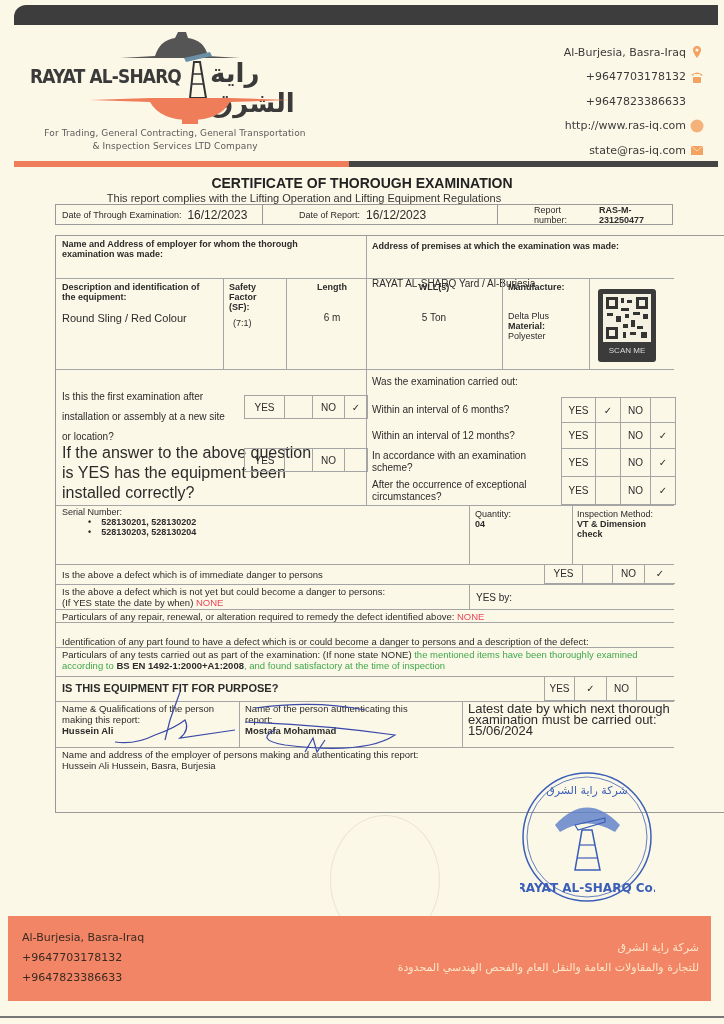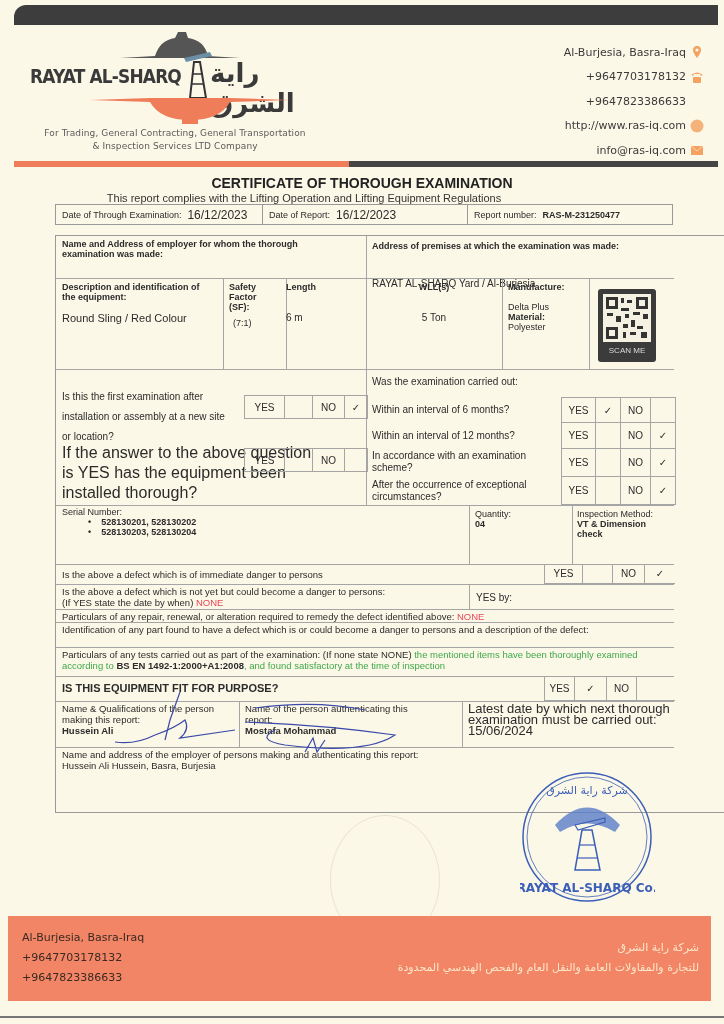--- a/index.html
+++ b/index.html
@@ -19,21 +19,21 @@
   .contact .row { height: 24.5px; display: flex; justify-content: flex-end; align-items: center; gap: 4px; }
   .contact .ico { width: 14px; height: 14px; display: inline-block; }
 
   .divider { position: absolute; top: 161px; left: 14px; height: 6px; }
   .divider.orange { width: 335px; background: #f07d5a; }
   .divider.dark { left: 349px; width: 369px; background: #454545; }
 
   .cert-title { position: absolute; left: 0; width: 724px; top: 175px; text-align: center; font-weight: bold; font-size: 14px; color: #222; }
   .cert-sub { position: absolute; left: 0; width: 608px; top: 192px; text-align: center; font-size: 11px; color: #333; }
 
-  .hdr-row { position: absolute; left: 55px; top: 204px; width: 618px; height: 21px; border: 1px solid #999; display: flex; font-size: 9px; }
+  .hdr-row { position: absolute; left: 55px; top: 204px; width: 618px; height: 21px; border: 1px solid #999; display: flex; font-size: 9px; gap: 30px; }
   .hdr-row .cell { border-right: 1px solid #999; display: flex; align-items: center; padding-left: 6px; gap: 6px; }
   .hdr-row .cell:last-child { border-right: none; }
   .hdr-row .big { font-size: 12px; }
 
   .form { position: absolute; left: 55px; top: 235px; width: 708px; border: 1px solid #999; font-size: 9px; }
   .abs { position: absolute; }
   .b { font-weight: bold; }
   .line-h { position: absolute; height: 1px; background: #a5a5a5; }
   .line-v { position: absolute; width: 1px; background: #a5a5a5; }
 
@@ -99,21 +99,21 @@
   <div class="row" style="padding-right:18px">
     <span>+9647823386633</span>
   </div>
   <div class="row">
     <span>http://www.ras-iq.com</span>
     <svg class="ico" viewBox="0 0 14 14">
         <circle cx="7" cy="7" r="6.5" fill="#f4b27a"></circle>
       </svg>
   </div>
   <div class="row">
-    <span>info@ras-iq.com</span>
+    <span>state@ras-iq.com</span>
     <svg class="ico" viewBox="0 0 14 14">
         <rect x="1" y="3" width="12" height="9" fill="#f4a261"></rect>
         <path d="M1 3 L7 8 L13 3" fill="none" stroke="#fcd9b5" stroke-width="1"></path>
       </svg>
   </div>
 </div>
 
 <div class="divider orange"></div>
 <div class="divider dark"></div>
 
@@ -154,32 +154,32 @@
     <div style="font-size:11px;margin-top:10px">Round Sling / Red Colour</div>
   </div>
   <div class="line-v" style="left:167px;top:42px;height:91px"></div>
   <div class="abs" style="left:173px;top:46px">
     <div class="b">Safety</div>
     <div class="b">Factor</div>
     <div class="b">(SF):</div>
     <div style="margin-top:6px;margin-left:4px">(7:1)</div>
   </div>
   <div class="line-v" style="left:230px;top:42px;height:91px"></div>
-  <div class="abs" style="left:230px;top:46px;width:80px;">
+  <div class="abs" style="left:236px;top:46px;width:80px;text-align:center">
     <div class="b">Length</div>
     <div style="margin-top:20px;font-size:10px">6 m</div>
   </div>
   <div class="abs" style="left:310px;top:46px;width:136px;text-align:center">
     <div class="b">WLL(s)</div>
     <div style="margin-top:20px;font-size:10px">5 Ton</div>
   </div>
   <div class="line-v" style="left:446px;top:42px;height:91px"></div>
   <div class="abs" style="left:452px;top:46px">
     <div class="b">Manufacture:</div>
-    <div style="margin-top:10px">Delta Plus</div>
+    <div style="margin-top:19px">Delta Plus</div>
     <div class="b">Material:</div>
     <div>Polyester</div>
   </div>
   <div class="line-v" style="left:533px;top:42px;height:91px"></div>
   <div class="abs" style="left:542px;top:53px;width:58px;height:73px;background:#3b3b3b;border-radius:3px">
     <svg class="abs" style="left:5px;top:5px" width="48" height="48" viewBox="0 0 48 48">
       <rect width="48" height="48" fill="#f5f1e2"></rect>
       <rect x="3" y="3" width="12" height="12" fill="#333"></rect>
         <rect x="6" y="6" width="6" height="6" fill="#f5f1e2"></rect>
       <rect x="33" y="3" width="12" height="12" fill="#333"></rect>
@@ -212,21 +212,21 @@
   </div>
   <div class="yn" style="left:188px;top:159px;width:124px">
     <div style="width:40px">YES</div>
     <div style="width:28px"></div>
     <div style="width:32px">NO</div>
     <div style="flex:1">✓</div>
   </div>
   <div class="abs" style="left:6px;top:207px;font-size:16px;line-height:20px">
     <div>If the answer to the above question</div>
     <div>is YES has the equipment been</div>
-    <div>installed thorough?</div>
+    <div>installed correctly?</div>
   </div>
   <div class="yn" style="left:188px;top:212px;width:124px">
     <div style="width:40px">YES</div>
     <div style="width:28px"></div>
     <div style="width:32px">NO</div>
     <div style="flex:1"></div>
   </div>
   <div class="line-v" style="left:310px;top:133px;height:136px"></div>
 
   <div class="abs" style="left:316px;top:140px;font-size:10px">Was the examination carried out:</div>
@@ -307,21 +307,21 @@
   </div>
   <div class="line-v" style="left:413px;top:348px;height:25px"></div>
   <div class="abs" style="left:420px;top:356px;font-size:10px">YES by:</div>
   <div class="line-h" style="left:0;top:373px;width:618px"></div>
 
   <div class="abs" style="left:6px;top:375px;font-size:9.5px">
     <span>Particulars of any repair, renewal, or alteration required to remedy the defect identified above:</span> <span class="red">NONE</span>
   </div>
   <div class="line-h" style="left:0;top:386px;width:618px"></div>
 
-  <div class="abs" style="left:6px;top:388px;font-size:9.5px;line-height:11px">
+  <div class="abs" style="left:6px;top:400px;font-size:9.5px;line-height:11px">
     <div>Identification of any part found to have a defect which is or could become a danger to persons and a description of the defect:</div>
   </div>
   <div class="line-h" style="left:0;top:411px;width:618px"></div>
 
   <div class="abs" style="left:6px;top:413px;font-size:9.5px;line-height:11px;width:610px">
     <span>Particulars of any tests carried out as part of the examination: (If none state NONE)</span>
     <span class="green">the mentioned items have been thoroughly</span>
     <span class="green">examined according to</span>
     <span class="b">BS EN 1492-1:2000+A1:2008</span><span class="green">, and found satisfactory at the time of inspection</span>
   </div>

